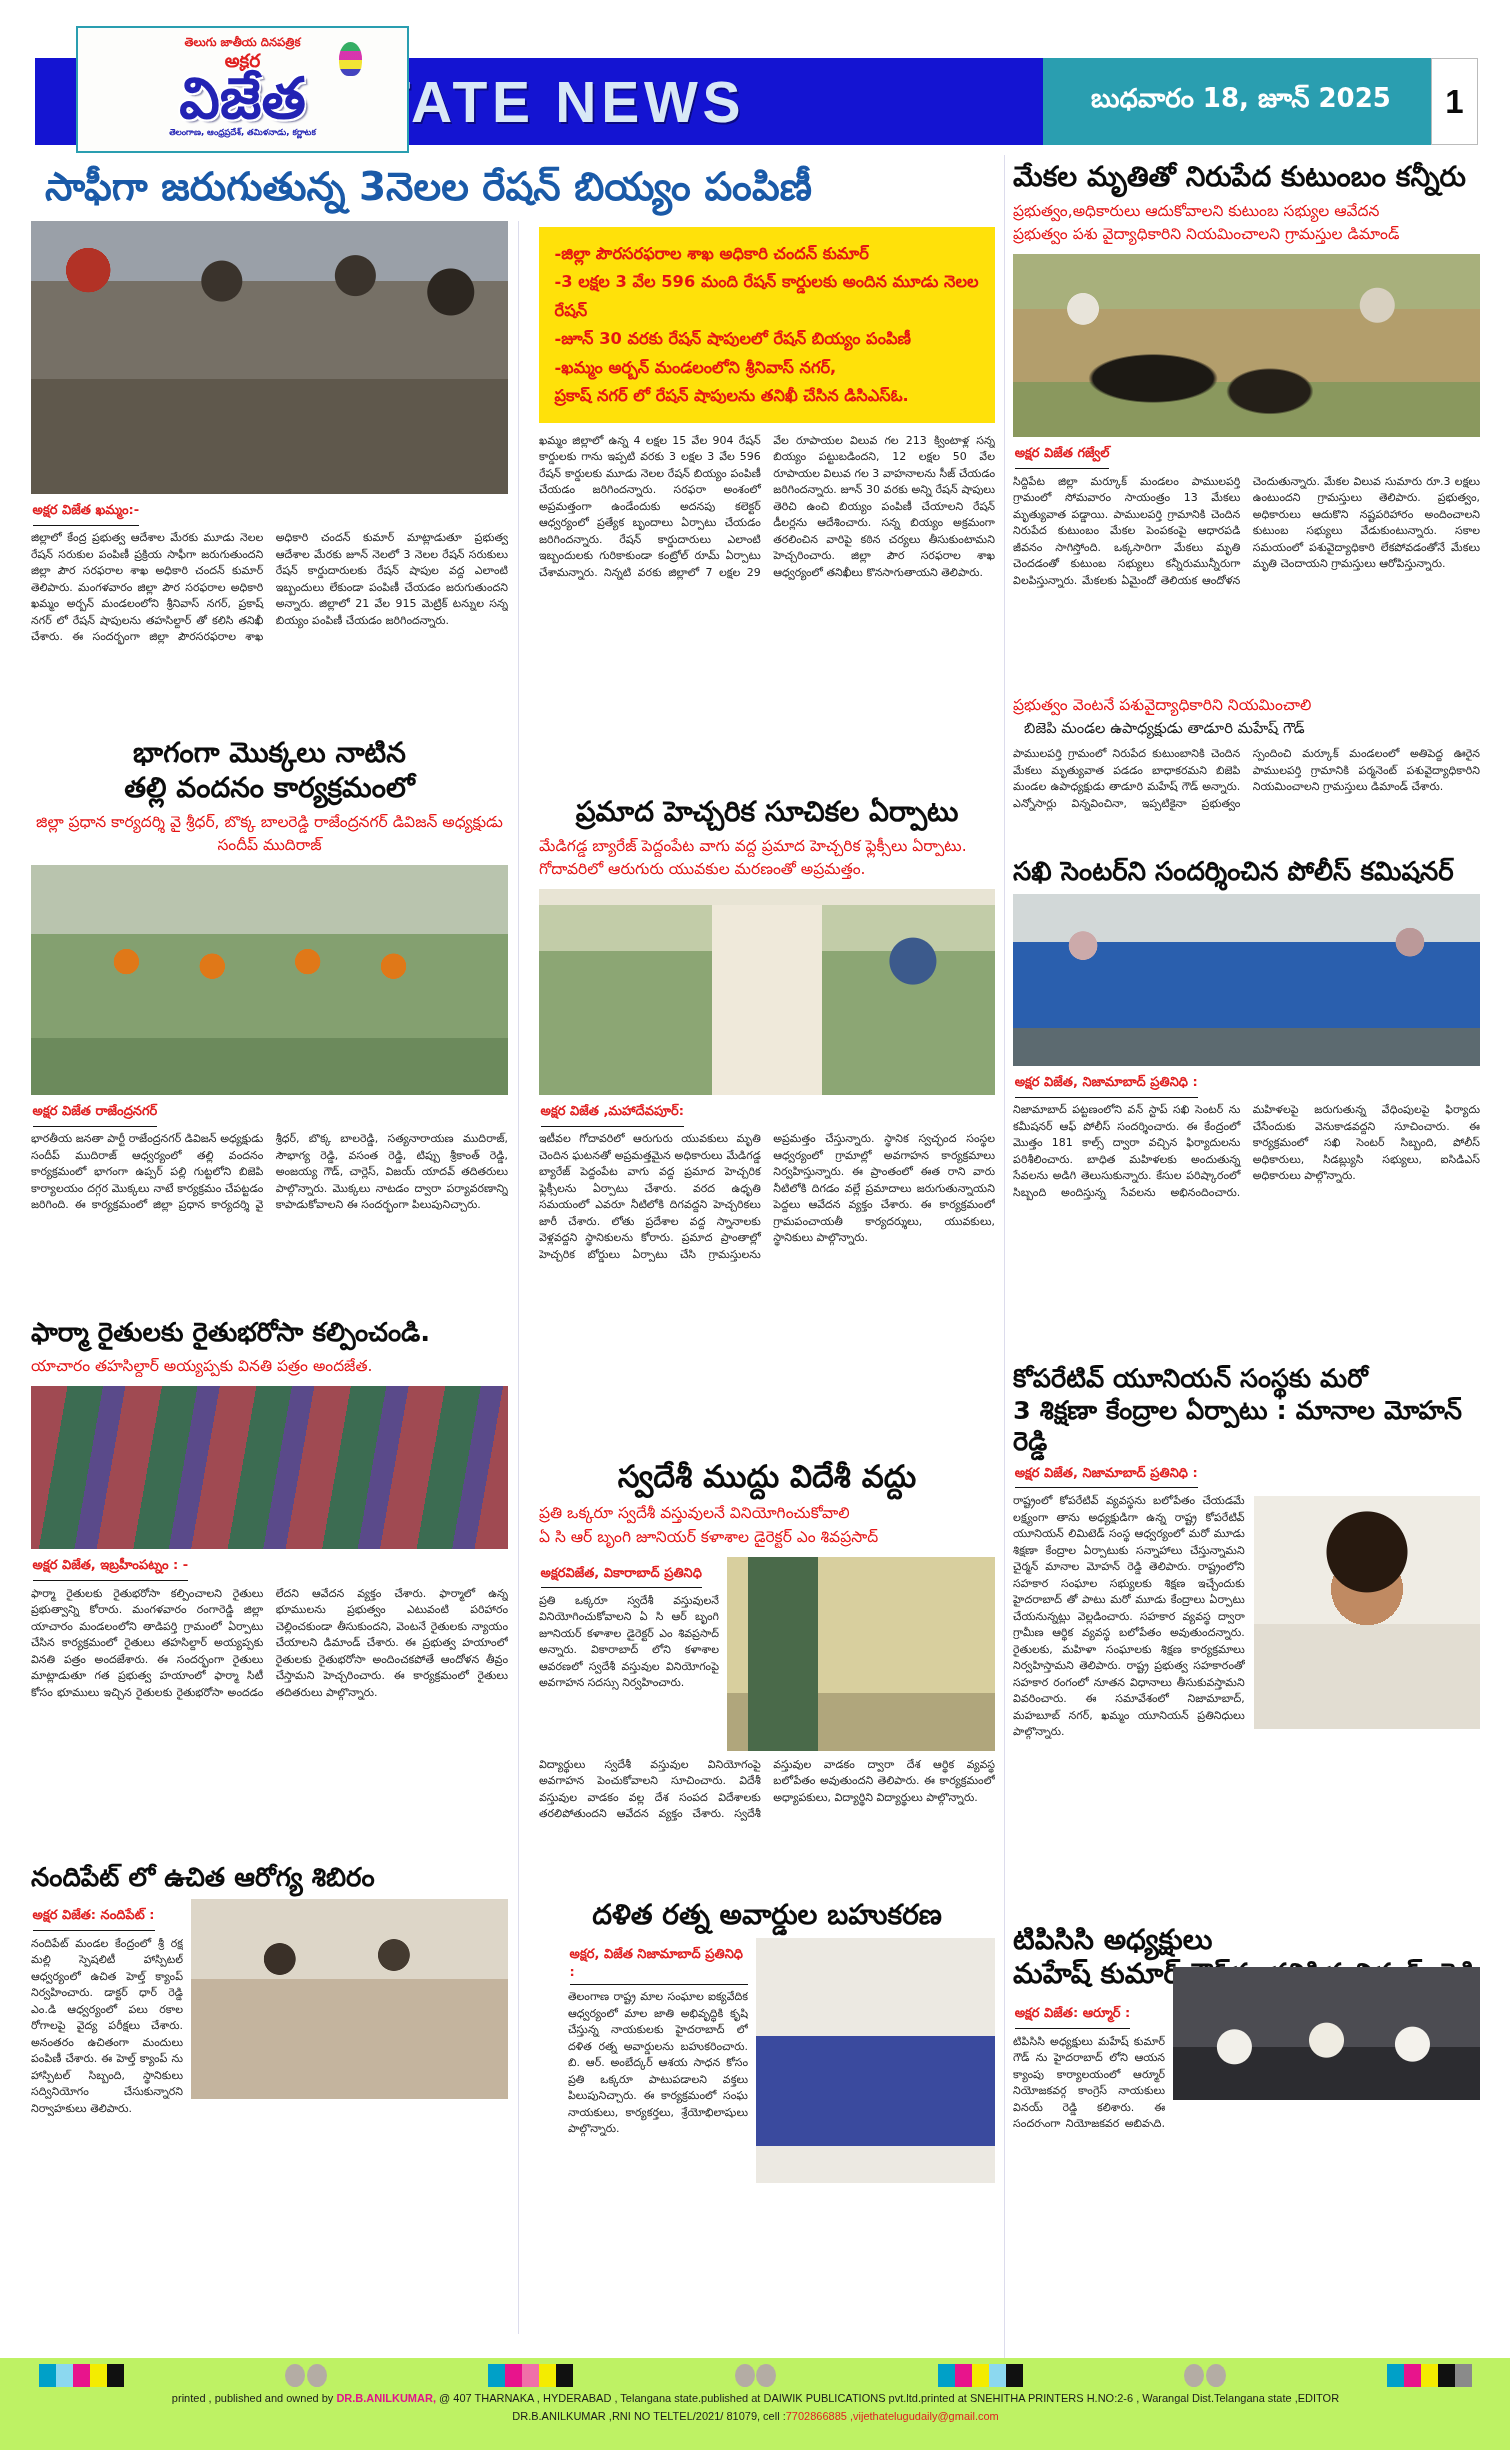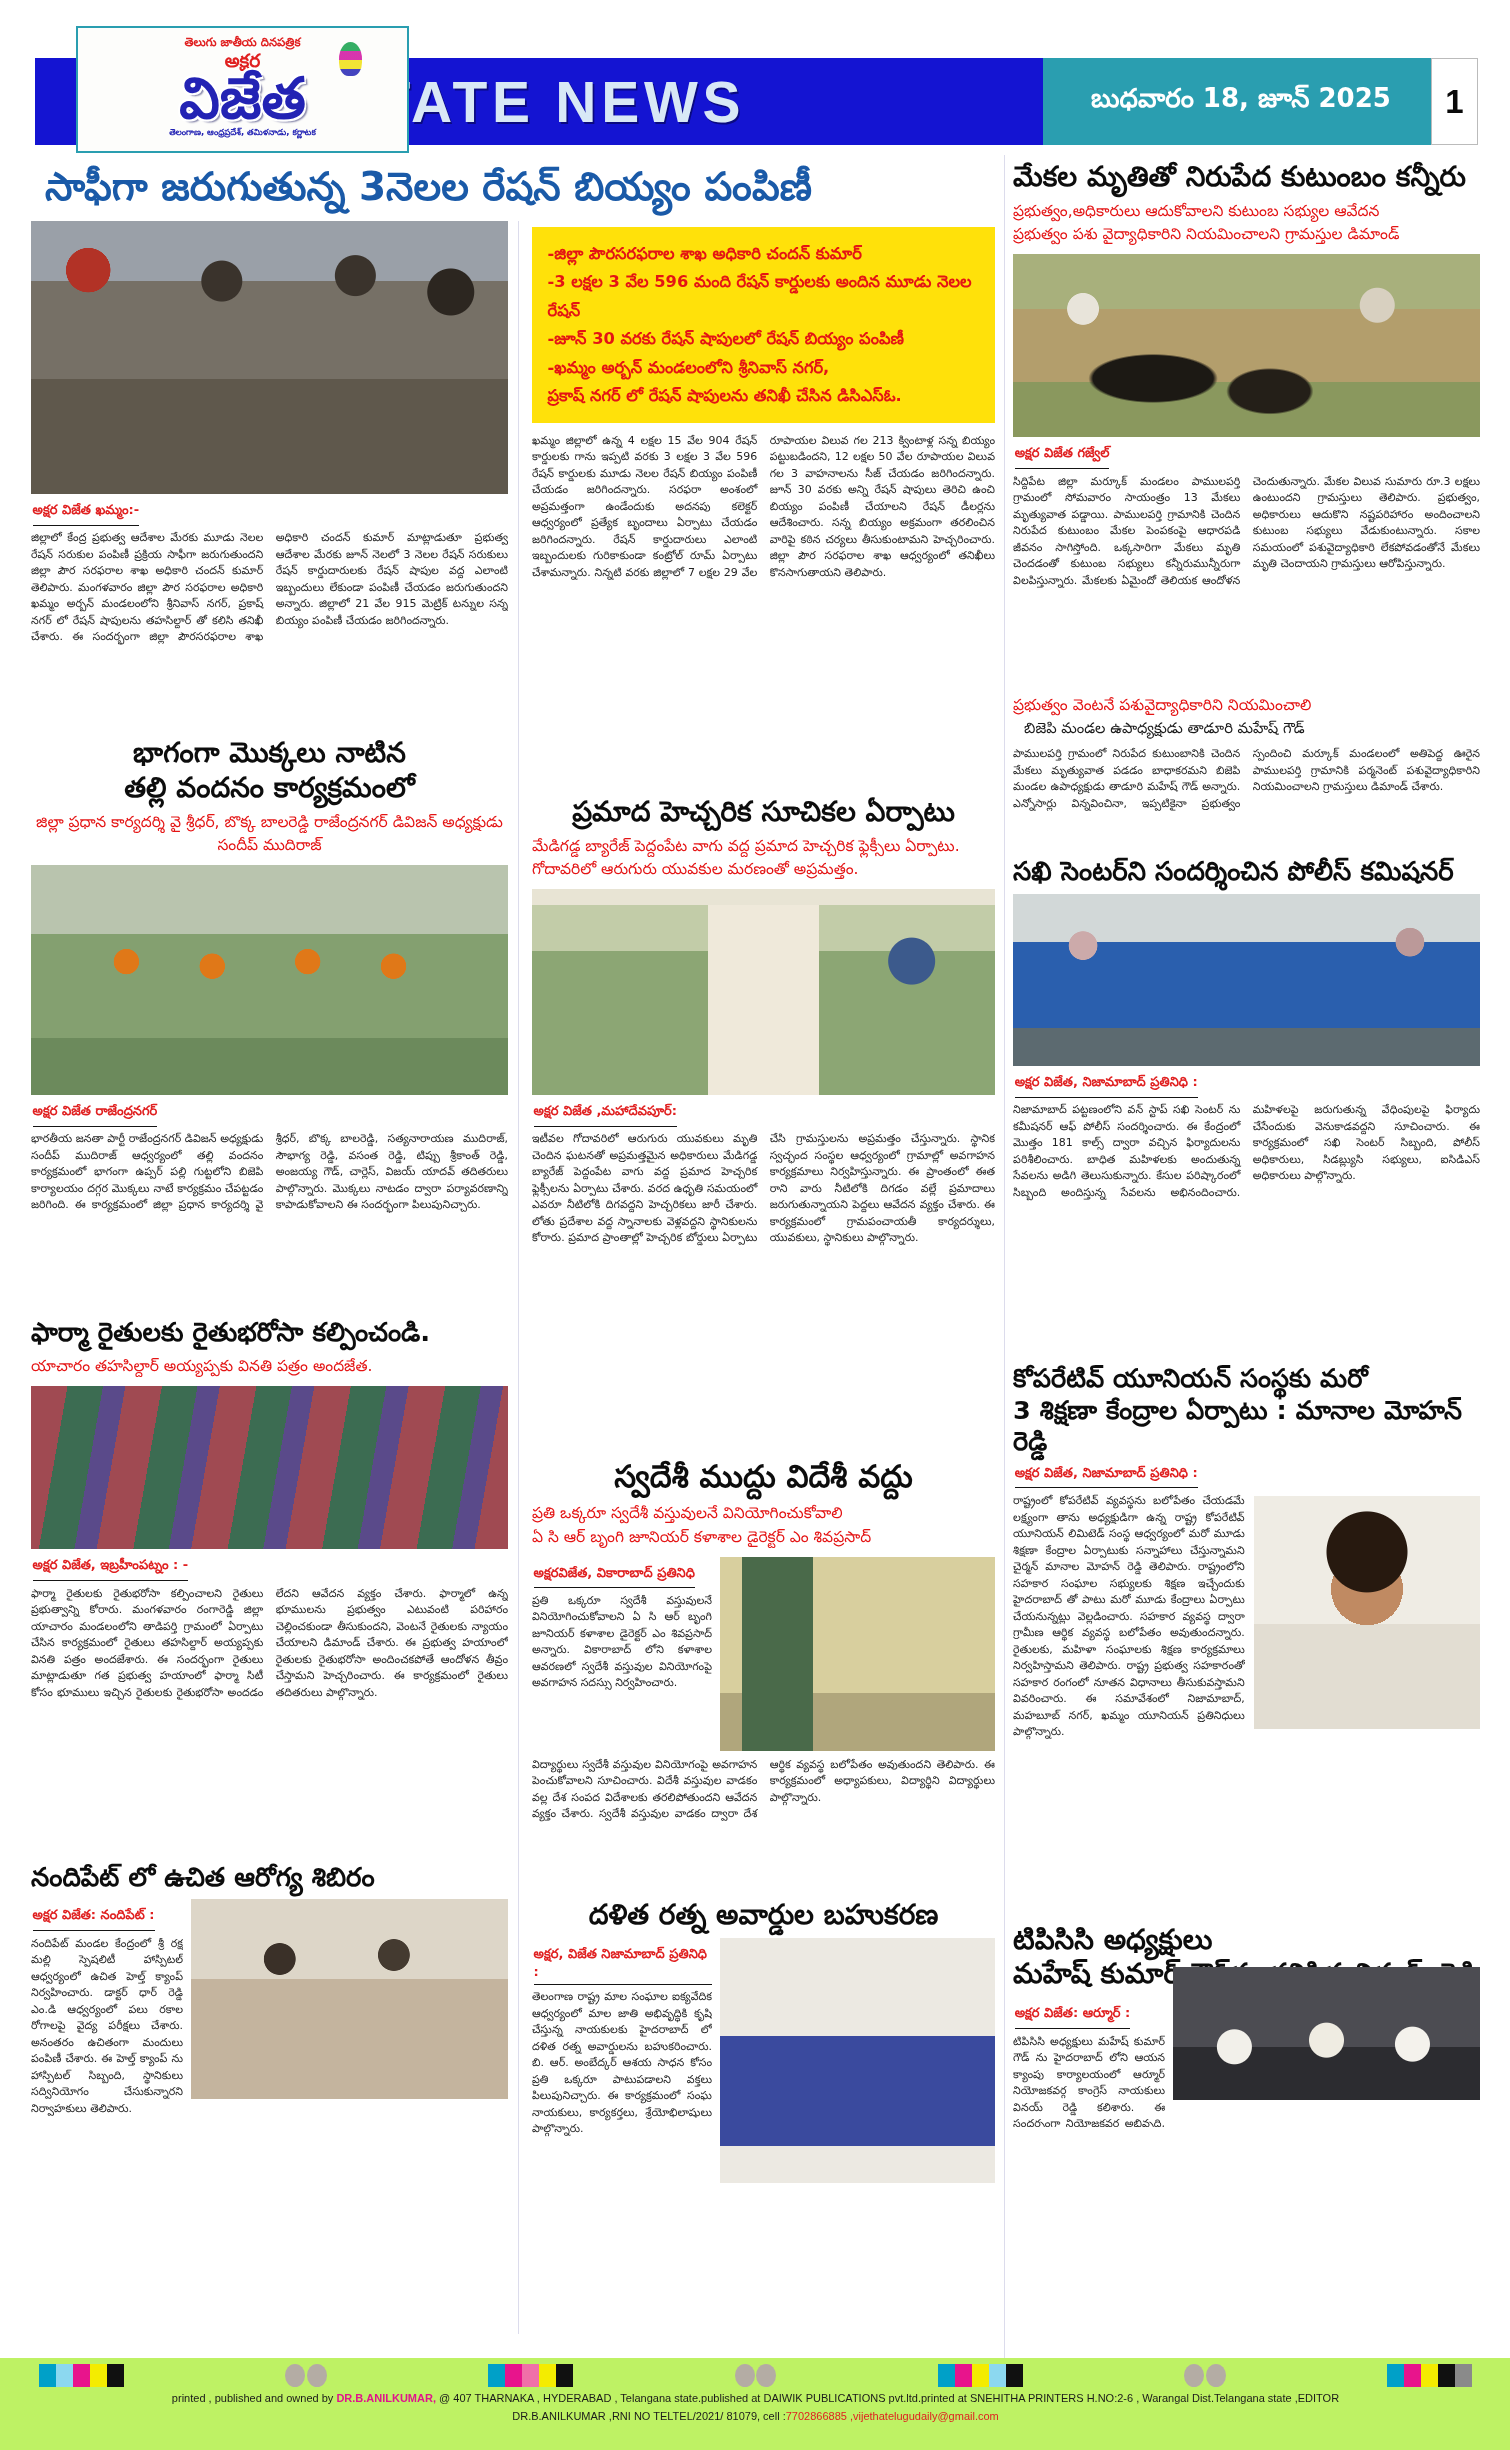--- a/index.html
+++ b/index.html
@@ -26,21 +26,21 @@
   .peacock{position:absolute;right:45px;top:14px;width:23px;height:34px;
            background:linear-gradient(180deg,#12a04a 0 26%,#d012a0 26% 52%,#f0e012 52% 78%,#2323b4 78% 100%);
            border-radius:50% 50% 40% 40%;opacity:.85;}
 
   
   .content{position:absolute;left:31px;top:155px;width:1449px;height:2203px;display:flex;gap:9.3px;overflow:hidden;}
   .wrapper{flex:0 0 964px;display:flex;flex-direction:column;overflow:hidden;}
   .right-col{flex:1;overflow:hidden;border-left:0.8px solid #dcdcec;padding-left:7.8px;box-sizing:border-box;}
   .two-col-row{display:flex;gap:10px;height:2113px;overflow:hidden;}
   .col-left{flex:0 0 477px;overflow:hidden;}
-  .col-mid{flex:1;overflow:hidden;border-left:0.8px solid #dcdcec;padding-left:13px;box-sizing:border-box;}
+  .col-mid{flex:1;overflow:hidden;border-left:0.8px solid #dcdcec;padding-left:20px;box-sizing:border-box;}
 
   
   .main-headline{margin:11px 0 12.4px 14px;color:#1a5aa8;font-size:39px;font-weight:bold;line-height:1.1;}
   .headline-black{color:#0d0d0d;font-weight:bold;line-height:1.22;margin:11px 0 6.2px 0;}
   .hl-36{font-size:28px;} .hl-34{font-size:26px;} .hl-33{font-size:25.6px;} .hl-40{font-size:31px;}
   .center{text-align:center;}
   .subhead-red{color:#e41414;font-weight:normal;font-size:15.5px;line-height:1.5;margin:3.1px 0 7.8px 0;}
   .subhead-black{color:#1a1a1a;font-weight:normal;font-size:14.7px;margin:1.6px 0 6.2px 11px;}
   .caption{margin:7.8px 0 4.7px 1.6px;}
   .caption span{display:inline-block;color:#e02020;font-weight:bold;font-size:13px;
@@ -207,21 +207,21 @@
             <div class="narrow" style="flex:0 0 180px;">
               <div class="caption"><span>అక్షరవిజేత, వికారాబాద్ ప్రతినిధి</span></div>
               <div class="body-text" style="height:152px;">ప్రతి ఒక్కరూ స్వదేశీ వస్తువులనే వినియోగించుకోవాలని ఏ సి ఆర్ బృంగి జూనియర్ కళాశాల డైరెక్టర్ ఎం శివప్రసాద్ అన్నారు. వికారాబాద్ లోని కళాశాల ఆవరణలో స్వదేశీ వస్తువుల వినియోగంపై అవగాహన సదస్సు నిర్వహించారు.</div>
             </div>
             <div class="photo ph-class" style="flex:1;"></div>
           </div>
           <div class="body-text cols-2" style="height:130px;margin-top:6.2px;">విద్యార్థులు స్వదేశీ వస్తువుల వినియోగంపై అవగాహన పెంచుకోవాలని సూచించారు. విదేశీ వస్తువుల వాడకం వల్ల దేశ సంపద విదేశాలకు తరలిపోతుందని ఆవేదన వ్యక్తం చేశారు. స్వదేశీ వస్తువుల వాడకం ద్వారా దేశ ఆర్థిక వ్యవస్థ బలోపేతం అవుతుందని తెలిపారు. ఈ కార్యక్రమంలో అధ్యాపకులు, విద్యార్థిని విద్యార్థులు పాల్గొన్నారు.</div>
 
           <div class="headline-black hl-36 center">దళిత రత్న అవార్డుల బహుకరణ</div>
           <div class="byline-row">
-            <div class="narrow" style="flex:0 0 180px;">
+            <div class="narrow" style="flex:0 0 180px;margin-left:29px;">
               <div class="caption"><span>అక్షర, విజేత నిజామాబాద్ ప్రతినిధి :</span></div>
               <div class="body-text" style="height:208px;">తెలంగాణ రాష్ట్ర మాల సంఘాల ఐక్యవేదిక ఆధ్వర్యంలో మాల జాతి అభివృద్ధికి కృషి చేస్తున్న నాయకులకు హైదరాబాద్ లో దళిత రత్న అవార్డులను బహుకరించారు. బి. ఆర్. అంబేద్కర్ ఆశయ సాధన కోసం ప్రతి ఒక్కరూ పాటుపడాలని వక్తలు పిలుపునిచ్చారు. ఈ కార్యక్రమంలో సంఘ నాయకులు, కార్యకర్తలు, శ్రేయోభిలాషులు పాల్గొన్నారు.</div>
             </div>
             <div class="photo ph-dalit" style="flex:1;"></div>
           </div>
         </div>
       </div>
     </div>
 
     <div class="right-col">

